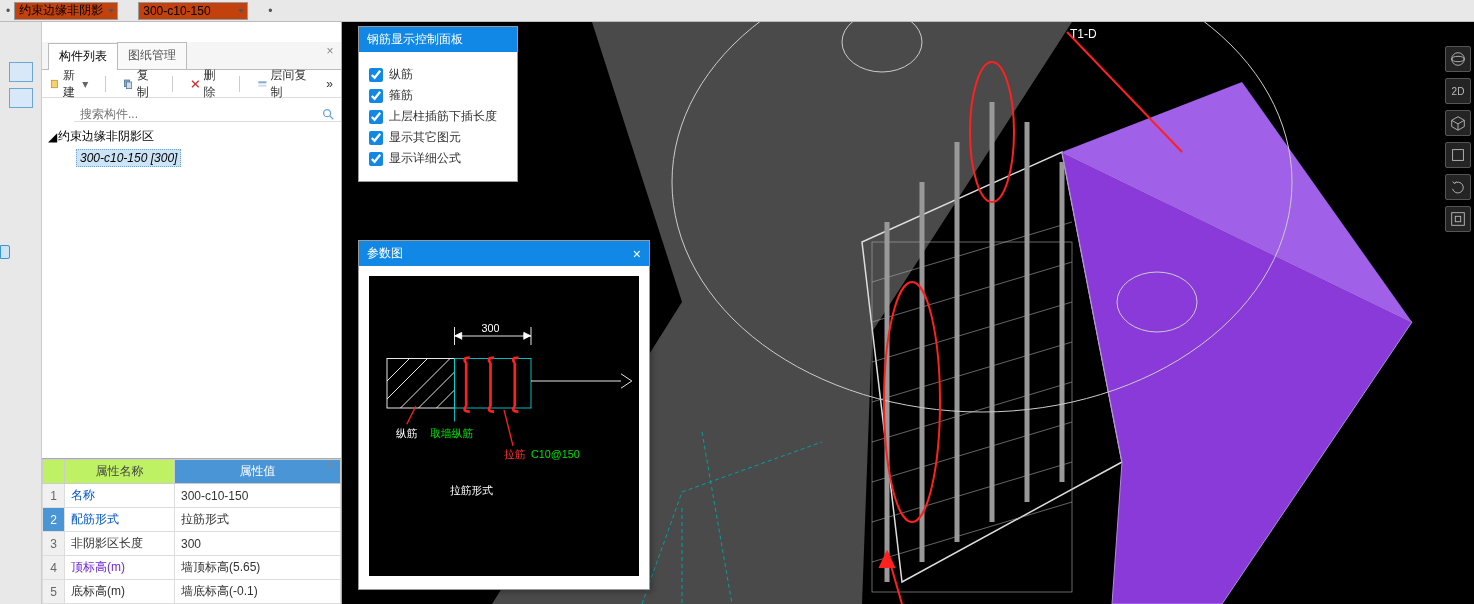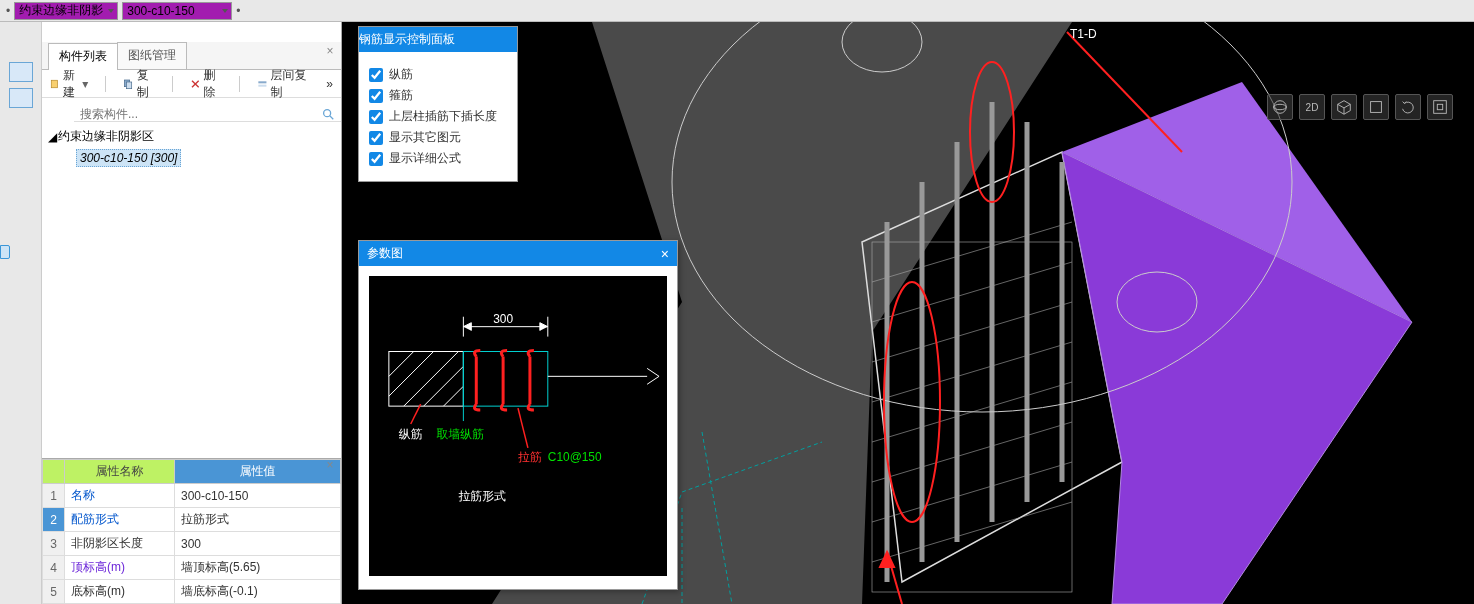--- a/index.html
+++ b/index.html
@@ -1,19 +1,19 @@
 <!DOCTYPE html>
 <html><head>
 <meta charset="utf-8">
 <style>
   * { box-sizing: border-box; margin: 0; padding: 0; font-family: "Microsoft YaHei", sans-serif; font-size: 12px; }
   body { background: #f0f0f0; width: 1474px; height: 604px; overflow: hidden; position: relative; }
 
   .top-bar { height: 22px; background: #e8e8e8; border-bottom: 1px solid #bbb; display: flex; align-items: center; padding-left: 6px; }
-  .combo { height: 18px; border: 1px solid #999; background: #a21caf; padding: 0 14px 0 4px; position: relative; margin-right: 4px; display: flex; align-items: center; }
+  .combo { height: 18px; border: 1px solid #999; background: #c2410c; padding: 0 14px 0 4px; position: relative; margin-right: 20px; display: flex; align-items: center; }
   .combo::after { content: ""; position: absolute; right: 3px; top: 6px; border-left: 3px solid transparent; border-right: 3px solid transparent; border-top: 4px solid #555; }
 
   .main { display: flex; height: 582px; }
 
   .left-col { width: 42px; background: #e8e8e8; border-right: 1px solid #ccc; display: flex; flex-direction: column; align-items: center; padding-top: 40px; gap: 6px; }
   .left-btn { width: 24px; height: 20px; border: 1px solid #6aa6d6; background: #d8e8f8; }
   .left-btn.small { border-color:#3a96d8; background:#cde4f6; position:absolute; left:0; top:245px; width:10px; height:14px; border-radius:0 2px 2px 0;}
 
   .mid-col { width: 300px; background: #fff; border-right: 1px solid #aaa; display: flex; flex-direction: column; position: relative; }
 
@@ -47,34 +47,34 @@
   .prop-table td.idx { background:#f0f0f0; text-align:center; width:22px; color:#666;}
   .prop-table td.name { color:#0055cc; width:110px;}
   .prop-table tr.sel td.idx { background:#4a95d5; color:#fff; }
   .prop-table tr.sel td { }
   .close-x2 { position:absolute; right:4px; bottom:132px; width:14px; height:14px; color:#888; font-size:12px; text-align:center;}
 
   .viewport { flex:1; background:#000; position:relative; overflow:hidden; }
 
   
   .rebar-panel { position:absolute; left:16px; top:4px; width:160px; background:#fff; border:1px solid #999; box-shadow:2px 2px 6px rgba(0,0,0,.3);}
-  .rebar-head { background:#1288e6; color:#fff; padding:4px 0; }
+  .rebar-head { background:#1288e6; color:#fff; padding:4px 8px; }
   .rebar-body { padding:10px; }
   .rebar-body label { display:flex; align-items:center; margin:4px 0; color:#333;}
   .rebar-body input[type=checkbox]{ width:14px; height:14px; margin-right:6px; accent-color:#1288e6;}
 
   
-  .param-panel { position:absolute; left:16px; top:218px; width:320px; background:#fff; border:1px solid #999; box-shadow:2px 2px 6px rgba(0,0,0,.3); }
+  .param-panel { position:absolute; left:16px; top:218px; width:292px; background:#fff; border:1px solid #999; box-shadow:2px 2px 6px rgba(0,0,0,.3); }
   .param-head { background:#1288e6; color:#fff; padding:4px 8px; display:flex; justify-content:space-between; align-items:center;}
   .param-head .x { color:#fff; cursor:pointer; font-size:14px;}
   .param-body { background:#fff; padding:10px;}
   .param-svg { background:#000; width:100%; height:300px; }
 
   
-  .right-tb { position:absolute; right:21px; top:24px; display:flex; gap:6px;margin-top:48px; }
+  .right-tb { position:absolute; right:3px; top:24px; display:flex; flex-direction:column; gap:6px; }
   .rbtn { width:26px; height:26px; background:rgba(60,60,60,.6); border:1px solid #555; display:flex; align-items:center; justify-content:center; color:#bbb; border-radius:2px;}
   .rbtn svg { width:18px; height:18px; }
 
   .new-ic{ fill:#f8d070; stroke:#b08020;}
 </style>
 </head>
 <body>
 
 <div class="top-bar">
   <span style="margin-right:4px;color:#555;">•</span>

